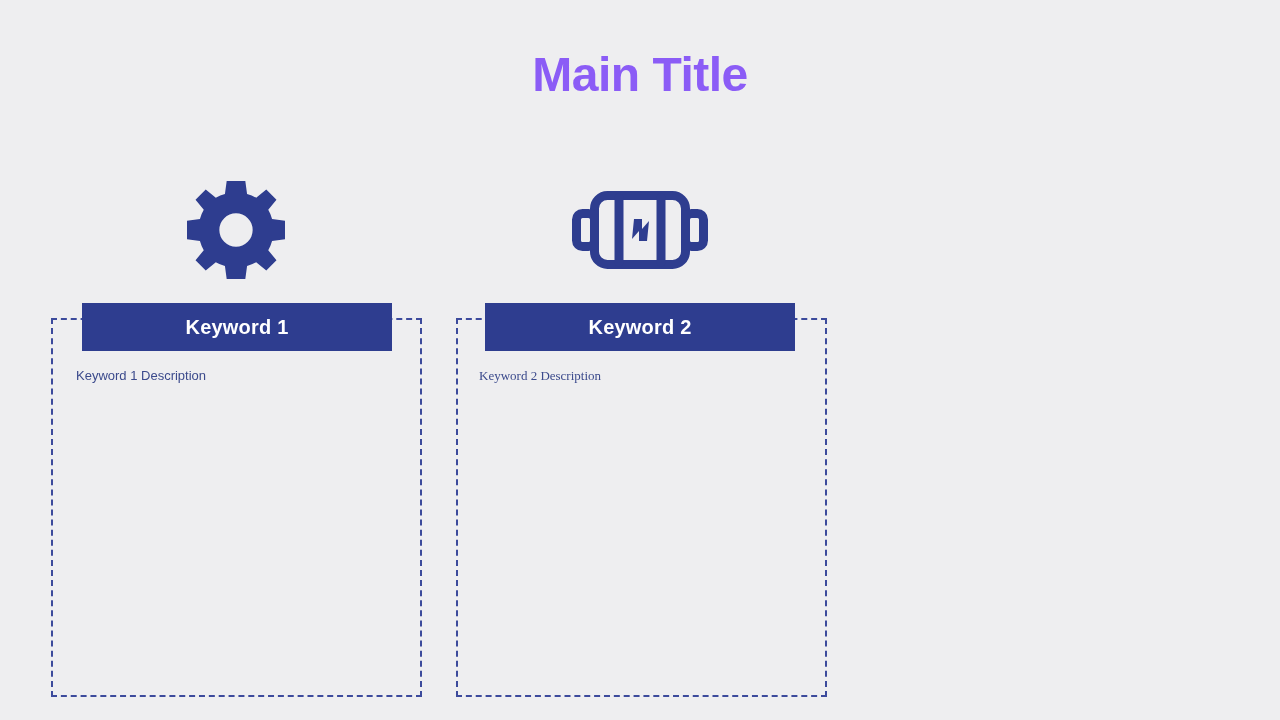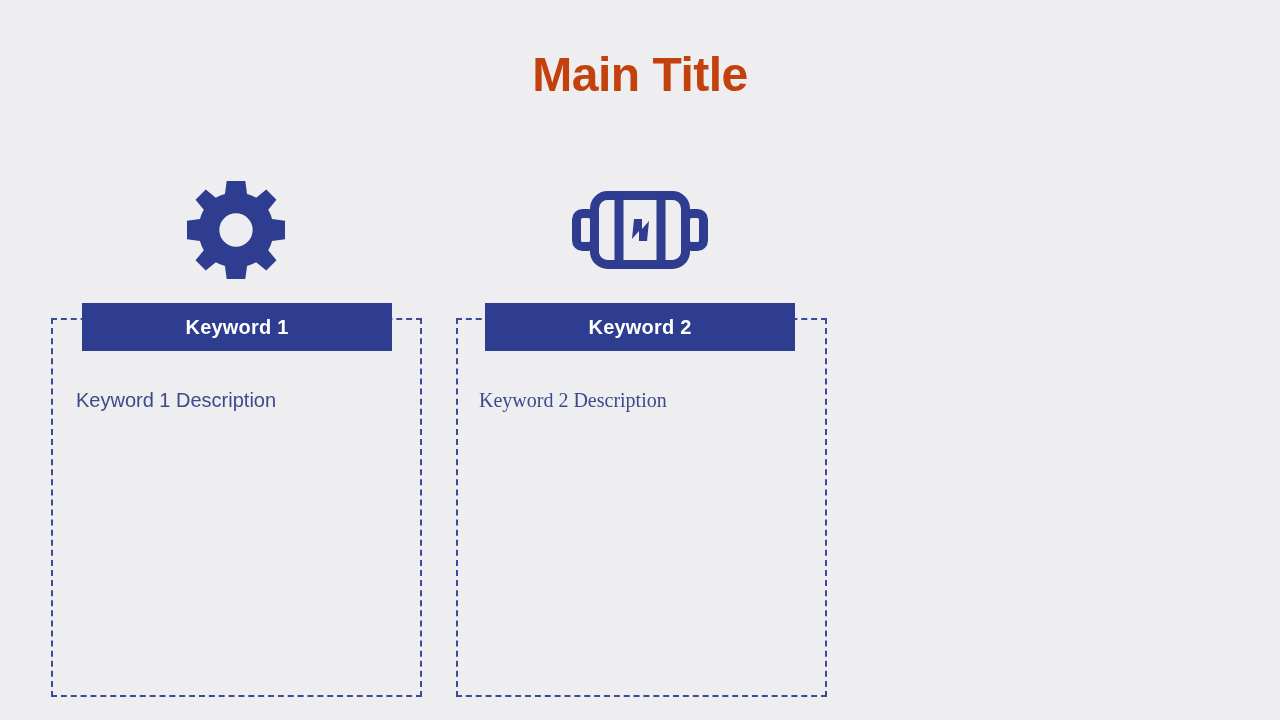--- a/index.html
+++ b/index.html
@@ -24,21 +24,21 @@
   
   .page-title {
     position: absolute;
     left: 0;
     top: 44px;
     width: 1280px;
     text-align: center;
     font-size: 48px;
     font-weight: bold;
     letter-spacing: -0.5px;
-    color: #c2410c;
+    color: #8b5cf6;
     line-height: 62px;
     white-space: nowrap;
   }
 
   
   .column {
     position: absolute;
     top: 0;
     height: 720px;
     width: 400px;
@@ -88,24 +88,24 @@
     align-items: center;
     justify-content: center;
     box-sizing: border-box;
     letter-spacing: 0.2px;
     z-index: 3;
   }
 
   
   .keyword-desc {
     position: absolute;
-    top: 348px;
+    top: 324px;
     left: 40px;
     width: 330px;
-    font-size: 20px;
+    font-size: 13px;
     color: #3b4a8c;
     line-height: 24px;
     z-index: 2;
   }
 
   
   .col-1 .dashed-box { left: 15px;  width: 371px; }
   .col-1 .keyword-bar { left: 46px; width: 310px; }
   .col-1 .keyword-desc { left: 40px; }
 

